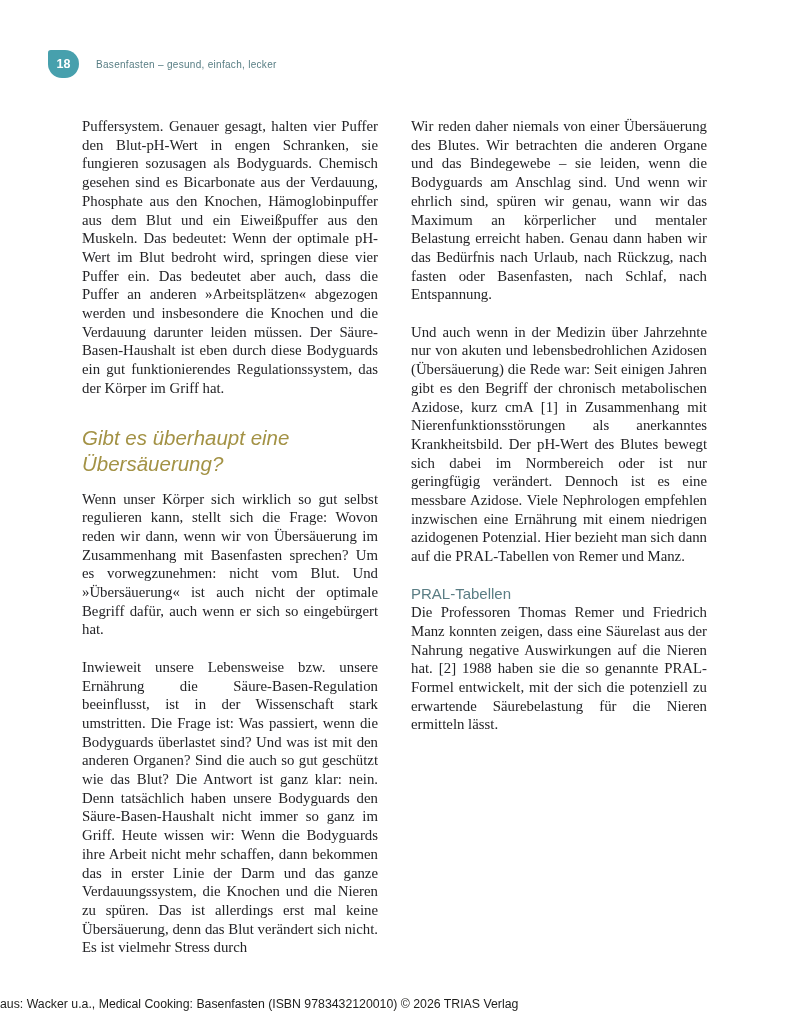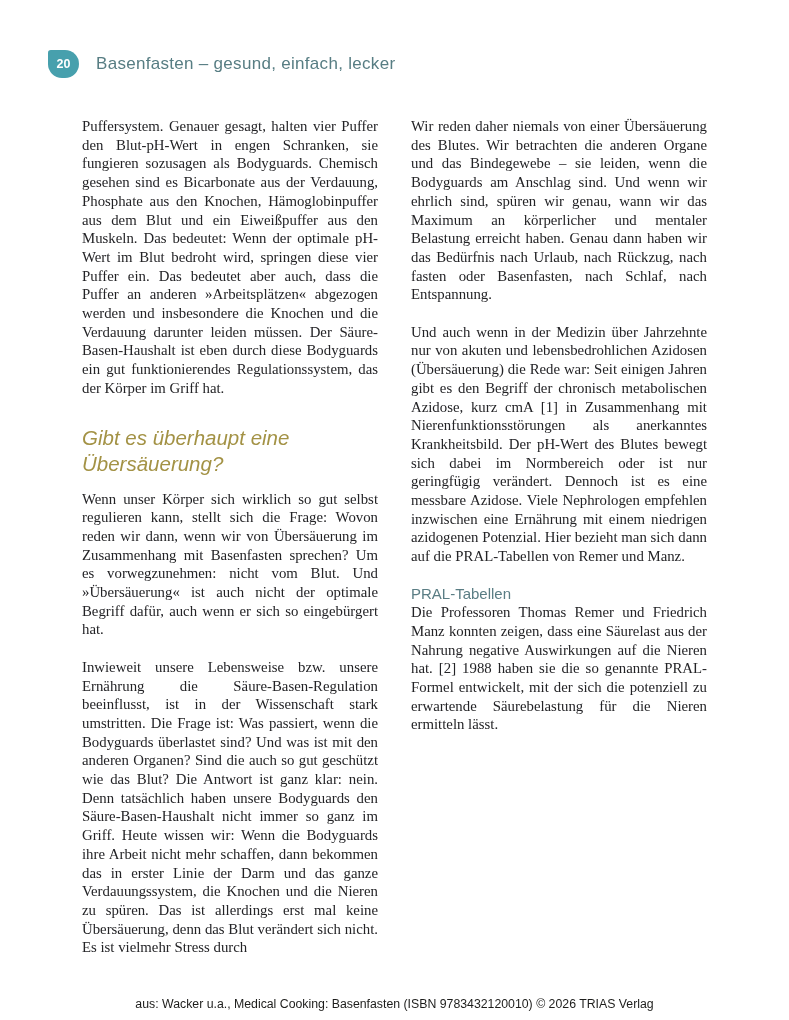--- a/index.html
+++ b/index.html
@@ -33,21 +33,21 @@
     color: #ffffff;
     font-family: "Liberation Sans", sans-serif;
     font-size: 12.5px;
     font-weight: 600;
     display: flex;
     align-items: center;
     justify-content: center;
   }
   .runhead-title {
     font-family: "Liberation Sans", sans-serif;
-    font-size: 17px;
+    font-size: 10px;
     letter-spacing: 0.3px;
     color: #577d83;
   }
   
   .columns {
     position: absolute;
     left: 82px;
     top: 117px;
     width: 625px;
     display: flex;
@@ -81,33 +81,33 @@
     font-size: 15px;
     line-height: 18.7px;
     color: #5a7d84;
   }
   
   .imprint {
     position: absolute;
     left: 0;
     right: 0;
     top: 997px;
-    text-align: center;
+    text-align: left;
     font-family: "Liberation Sans", sans-serif;
     font-size: 12.3px;
     color: #1d1d1b;
   }
 </style>
 </head>
 <body>
 
 <div class="page">
 
   <div class="runhead">
-    <span class="page-badge">20</span>
+    <span class="page-badge">18</span>
     <span class="runhead-title">Basenfasten – gesund, einfach, lecker</span>
   </div>
 
   <div class="columns">
 
     <section class="col">
       <p>Puffersystem. Genauer gesagt, halten vier Puffer den Blut-pH-Wert in engen Schranken, sie fungieren sozusagen als Bodyguards. Chemisch gesehen sind es Bicarbonate aus der Verdauung, Phosphate aus den Knochen, Hämoglobinpuffer aus dem Blut und ein Eiweißpuffer aus den Muskeln. Das bedeutet: Wenn der optimale pH-Wert im Blut bedroht wird, springen diese vier Puffer ein. Das bedeutet aber auch, dass die Puffer an anderen »Arbeitsplätzen« abgezogen werden und insbesondere die Knochen und die Verdauung darunter leiden müssen. Der Säure-Basen-Haushalt ist eben durch diese Bodyguards ein gut funktionierendes Regulationssystem, das der Körper im Griff hat.</p>
       <h2 class="gold-heading">Gibt es überhaupt eine Übersäuerung?</h2>
       <p>Wenn unser Körper sich wirklich so gut selbst regulieren kann, stellt sich die Frage: Wovon reden wir dann, wenn wir von Übersäuerung im Zusammenhang mit Basenfasten sprechen? Um es vorwegzunehmen: nicht vom Blut. Und »Übersäuerung« ist auch nicht der optimale Begriff dafür, auch wenn er sich so eingebürgert hat.</p>
       <p>Inwieweit unsere Lebensweise bzw. unsere Ernährung die Säure-Basen-Regulation beeinflusst, ist in der Wissenschaft stark umstritten. Die Frage ist: Was passiert, wenn die Bodyguards überlastet sind? Und was ist mit den anderen Organen? Sind die auch so gut geschützt wie das Blut? Die Antwort ist ganz klar: nein. Denn tatsächlich haben unsere Bodyguards den Säure-Basen-Haushalt nicht immer so ganz im Griff. Heute wissen wir: Wenn die Bodyguards ihre Arbeit nicht mehr schaffen, dann bekommen das in erster Linie der Darm und das ganze Verdauungssystem, die Knochen und die Nieren zu spüren. Das ist allerdings erst mal keine Übersäuerung, denn das Blut verändert sich nicht. Es ist vielmehr Stress durch</p>

